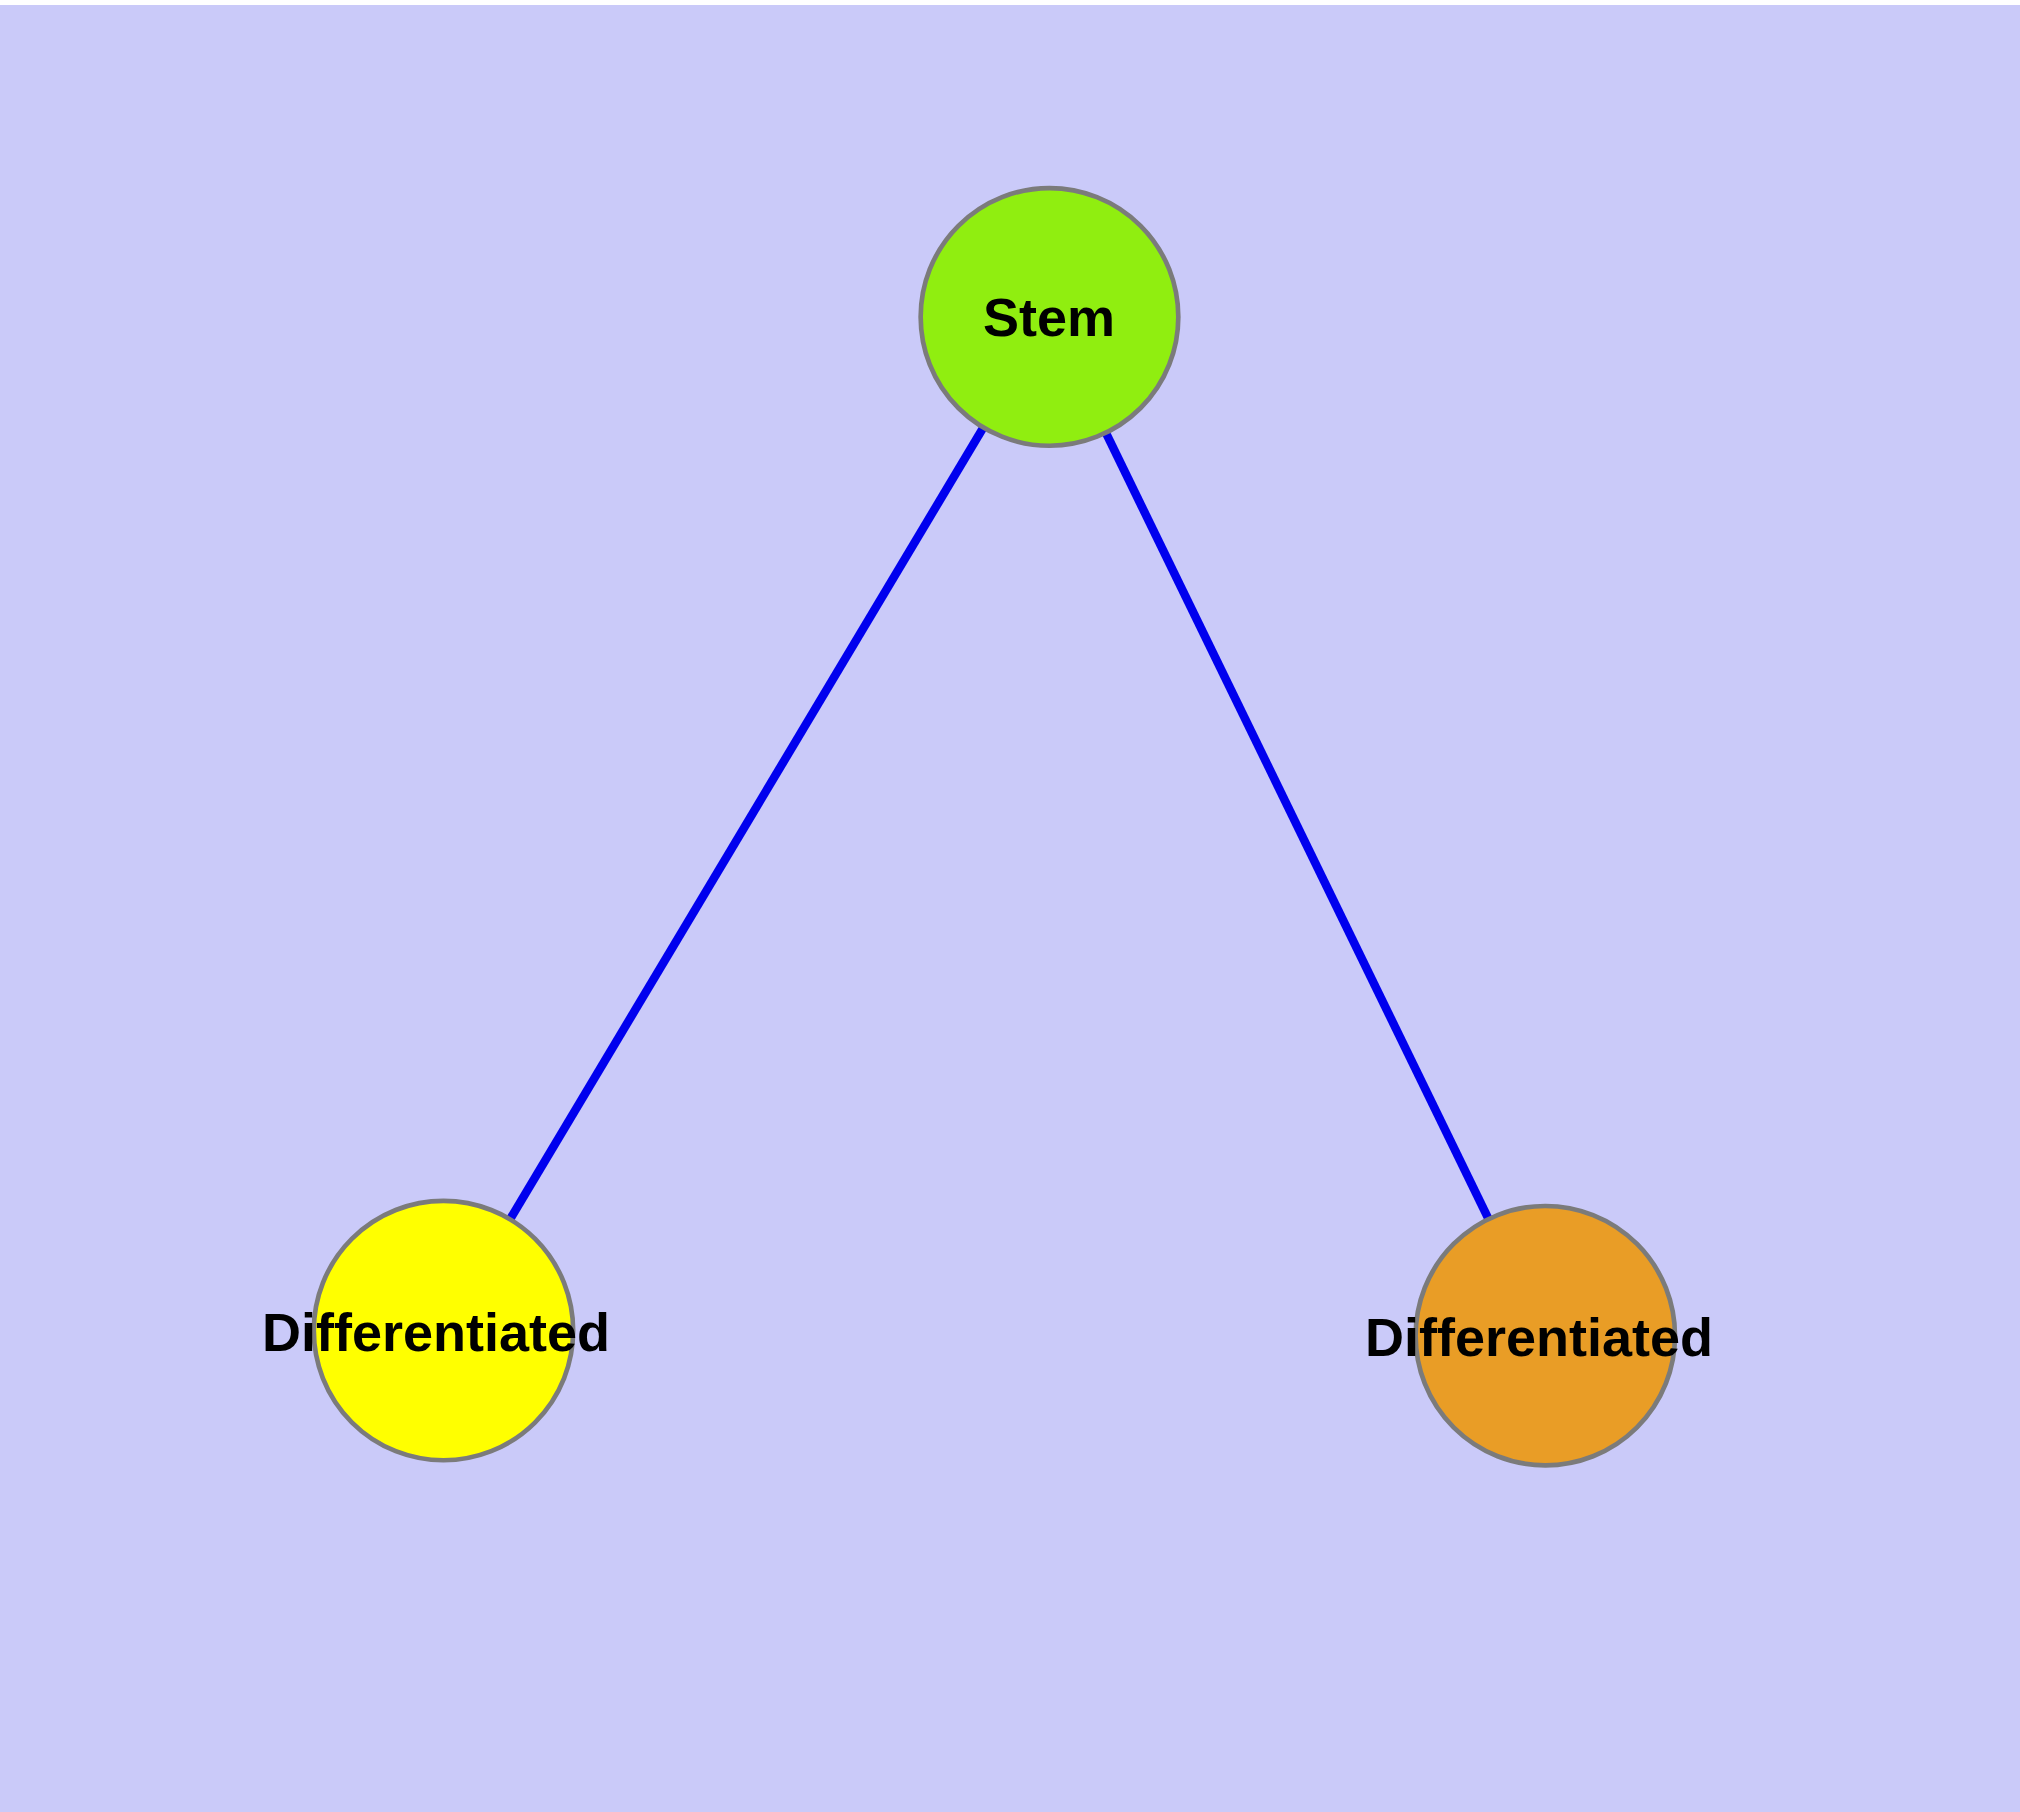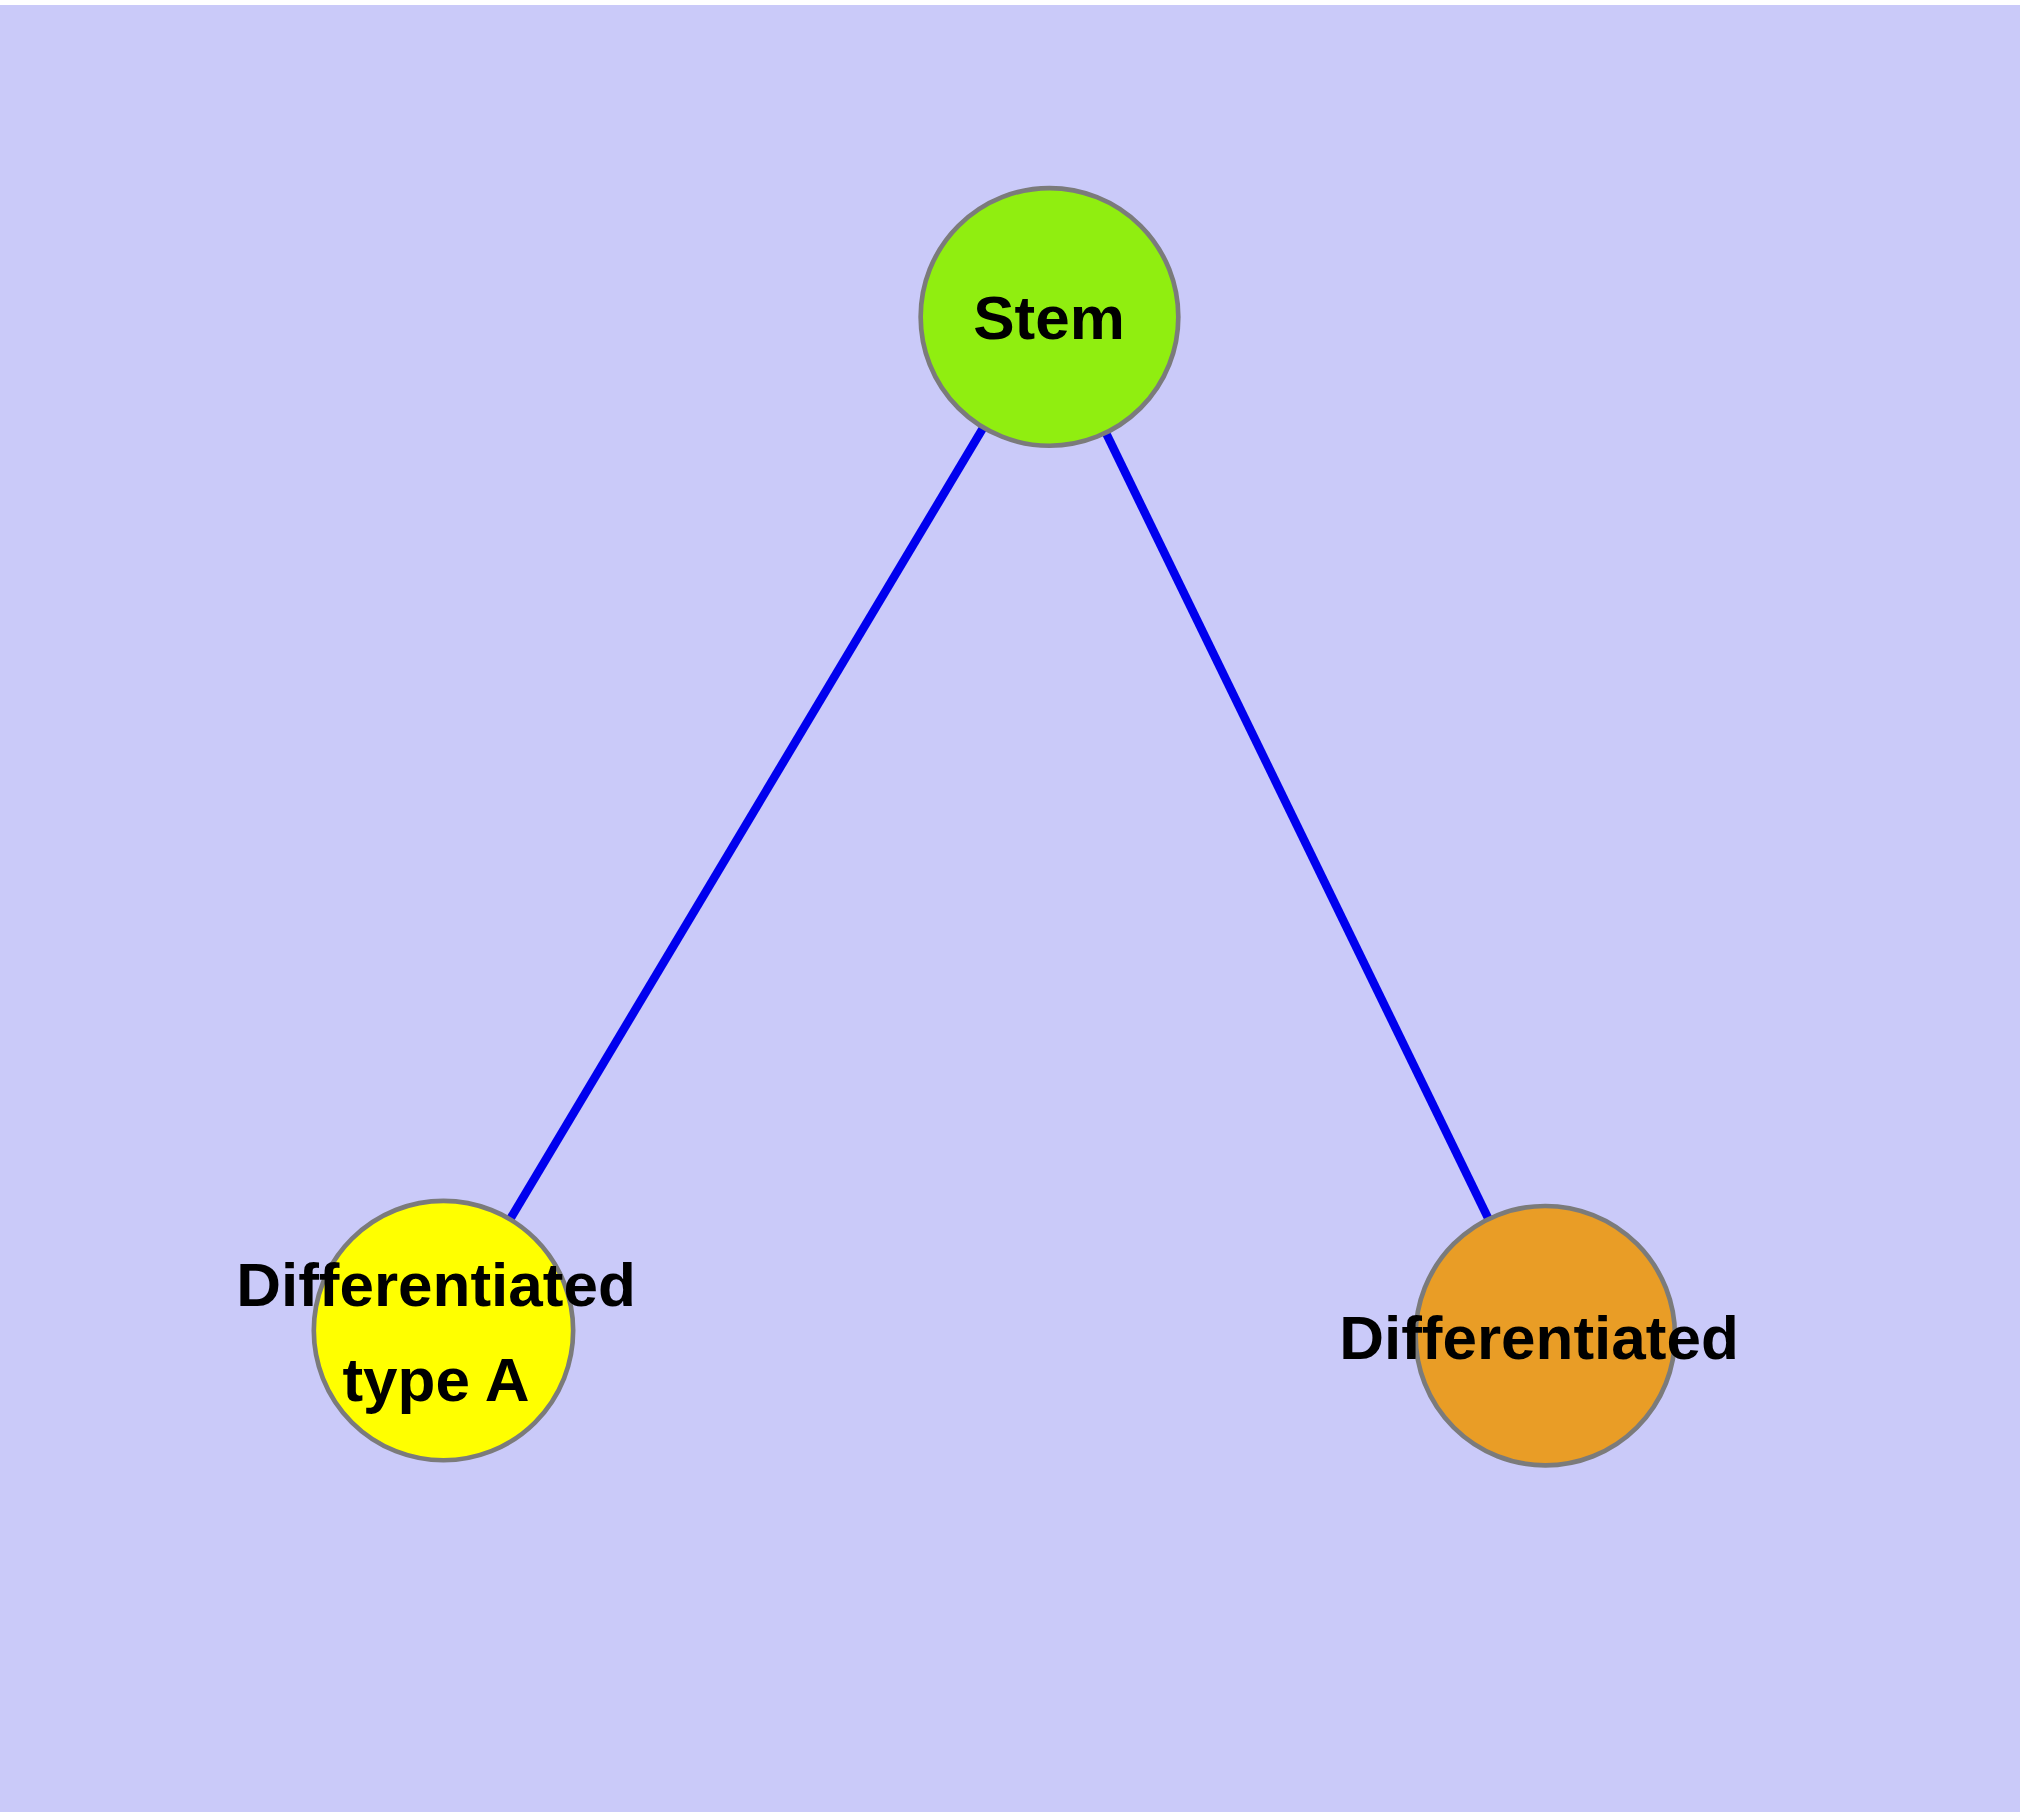--- a/index.html
+++ b/index.html
@@ -19,21 +19,21 @@
     position: absolute;
     left: 0; top: 0;
     width: 2021px;
     height: 1807px;
     display: block;
   }
   .node-label {
     position: absolute;
     transform: translate(-50%, -50%);
     font-weight: bold;
-    font-size: 62px;
+    font-size: 54px;
     line-height: 95px;
     text-align: center;
     white-space: nowrap;
     color: #000000;
   }
   .node-label .label-line { display: block; }
   
   .label-stem   { left: 1049px; top: 312px; }
   .label-type-a { left: 436px;  top: 1327px; }
   .label-type-b { left: 1539px; top: 1332px; }
@@ -54,21 +54,20 @@
       <circle cx="523" cy="1564" r="153" stroke-width="5.5" fill="#FFFF00" stroke="#7B7B7B"></circle>
       <circle cx="1823" cy="1570" r="153" stroke-width="5.5" fill="#E99D26" stroke="#7B7B7B"></circle>
     </svg>
 
     <div class="node-label label-stem" style="color: rgb(0, 0, 0);">
       <span class="label-line">Stem</span>
     </div>
 
     <div class="node-label label-type-a" style="color: rgb(0, 0, 0);">
       <span class="label-line">Differentiated</span>
-      <span class="label-line">type A</span>
     </div>
 
     <div class="node-label label-type-b" style="color: rgb(0, 0, 0);">
       <span class="label-line">Differentiated</span>
     </div>
 
   </div>
 
   <div style="position: absolute; left: 0px; top: 0px; width: 100%; height: 5.1px; background-color: rgb(255, 255, 255);"></div>
 </div>

